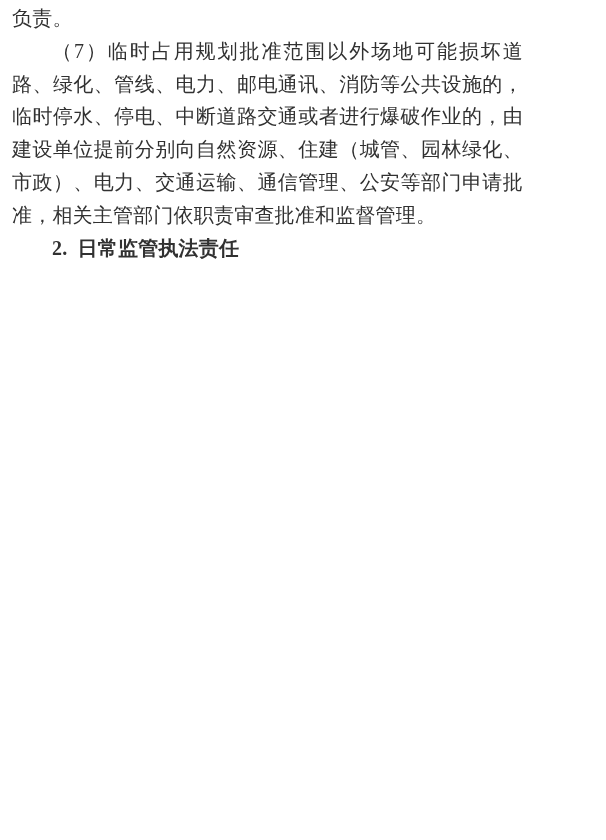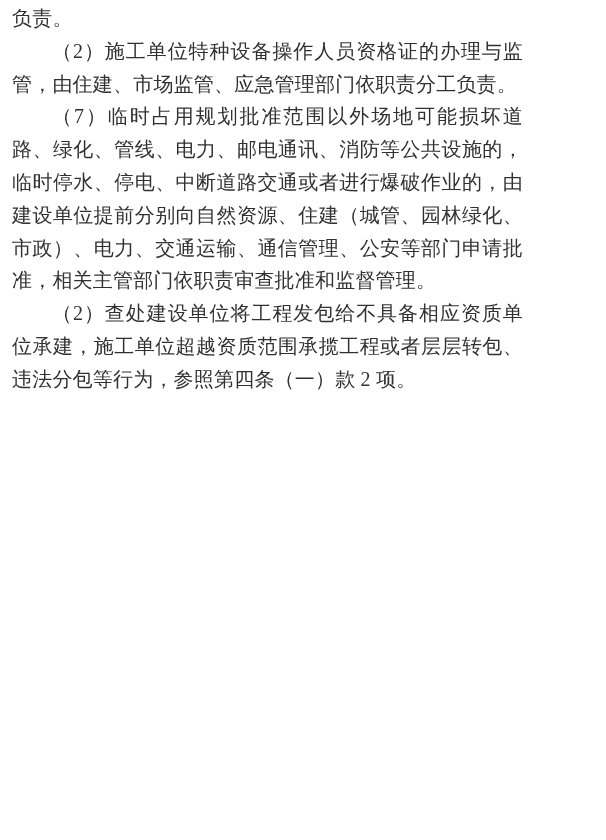--- a/index.html
+++ b/index.html
@@ -68,23 +68,22 @@
     white-space: nowrap;
   }
 </style>
 </head>
 <body>
 
 <div class="page">
 
   <div class="text-block">
     <p>负责。</p>
-    <p class="indent">（2）施工单位特种设备操作人员资格证的办理与监管，由住建、市场监管、应急管理部门依职责分工负责。</p>
     <p class="indent">（7）临时占用规划批准范围以外场地可能损坏道路、绿化、管线、电力、邮电通讯、消防等公共设施的，临时停水、停电、中断道路交通或者进行爆破作业的，由建设单位提前分别向自然资源、住建（城管、园林绿化、市政）、电力、交通运输、通信管理、公安等部门申请批准，相关主管部门依职责审查批准和监督管理。</p>
-    <p class="indent">（2）查处建设单位将工程发包给不具备相应资质单位承建，施工单位超越资质范围承揽工程或者层层转包、违法分包等行为，参照第四条（一）款 2 项。</p>
+    <p class="indent heading">2. 日常监管执法责任</p>
   </div>
 
   <div class="page-number">40</div>
 
   <div class="watermark">
     <svg class="watermark-icon" viewBox="0 0 42 36" fill="none" xmlns="http://www.w3.org/2000/svg">
 
       <path d="M12 3 C6.5 3 2.5 6.4 2.5 10.6 C2.5 13 3.8 15 5.8 16.3 L5 19.2 L8.2 17.6 C9.4 18 10.7 18.2 12 18.2 C12.6 18.2 13.2 18.15 13.8 18.05" stroke="#cfcfcf" stroke-width="1.6" stroke-linecap="round" stroke-linejoin="round"></path>
       <path d="M12 3 C17.5 3 21.5 6.4 21.5 10.6 C21.5 11.2 21.4 11.8 21.2 12.4" stroke="#cfcfcf" stroke-width="1.6" stroke-linecap="round"></path>
       <circle cx="8.6" cy="9.2" r="1.1" fill="#cfcfcf"></circle>

